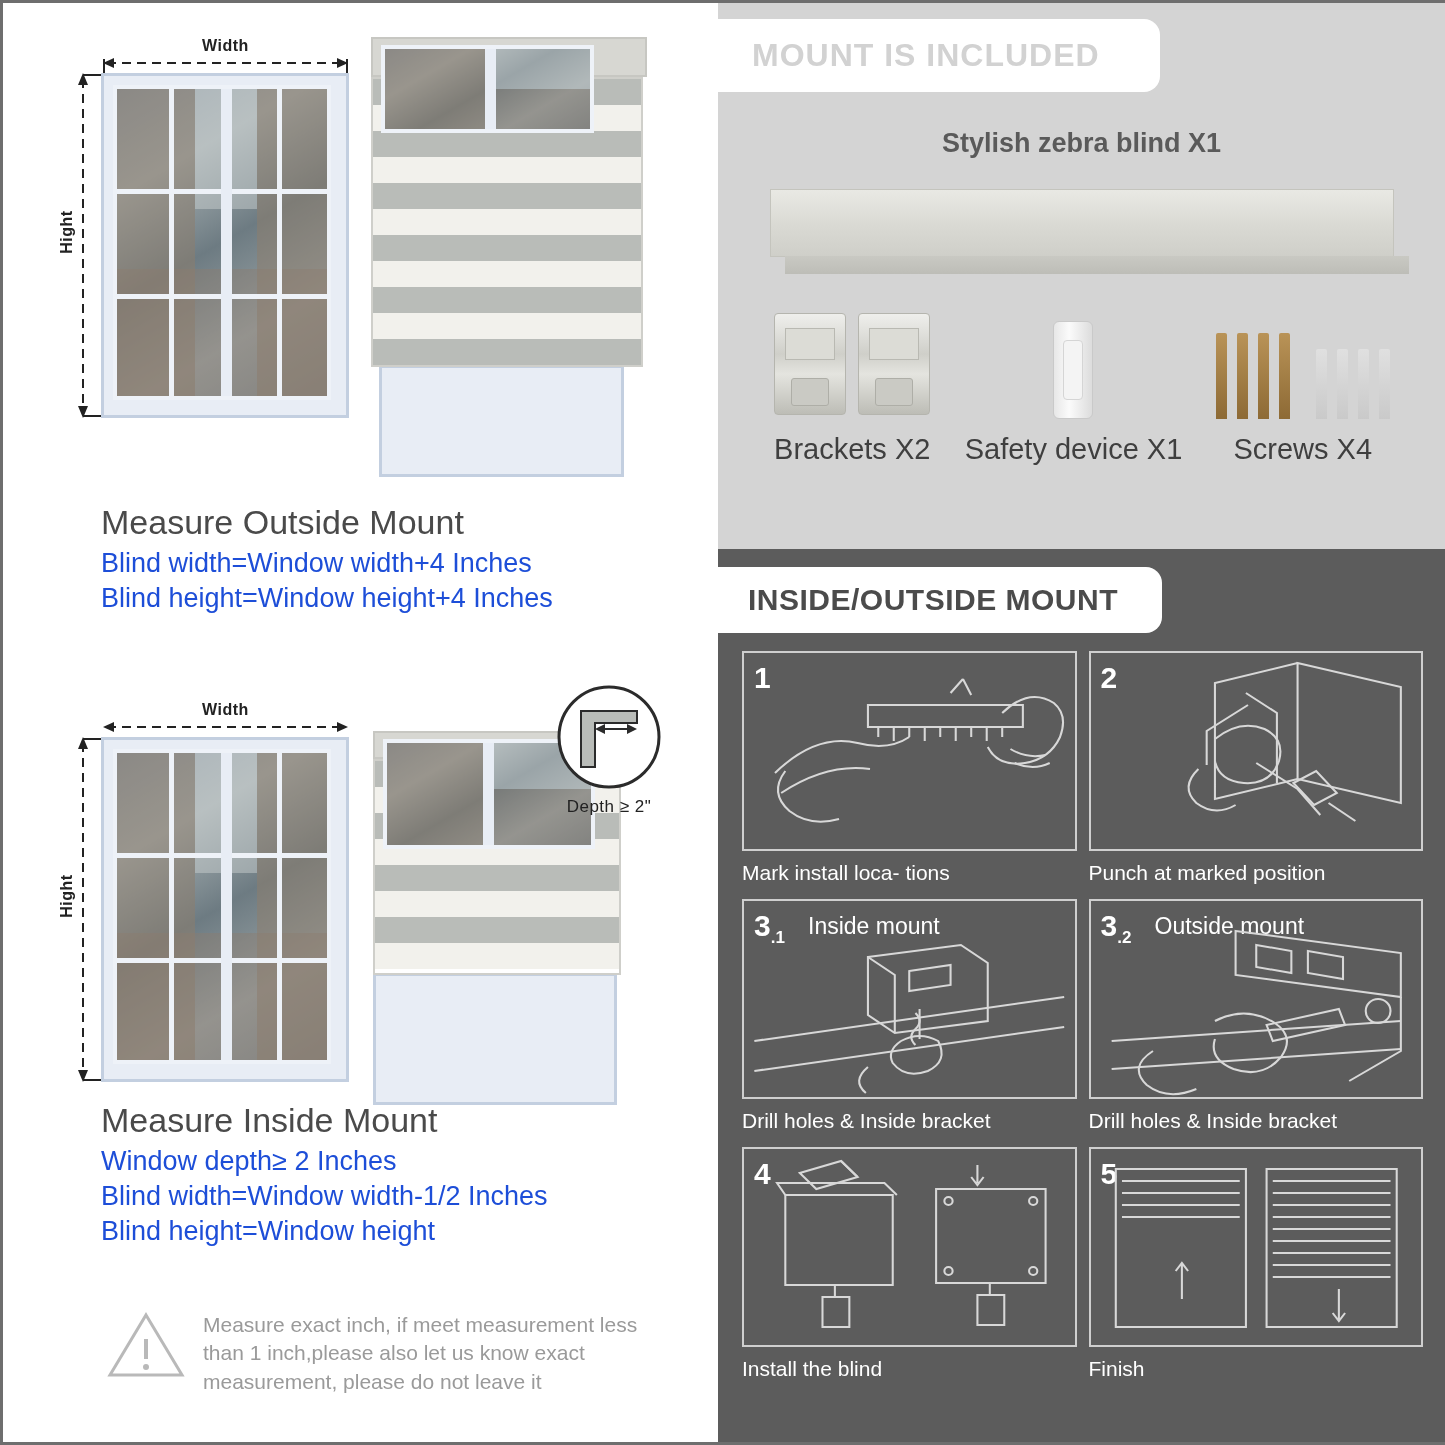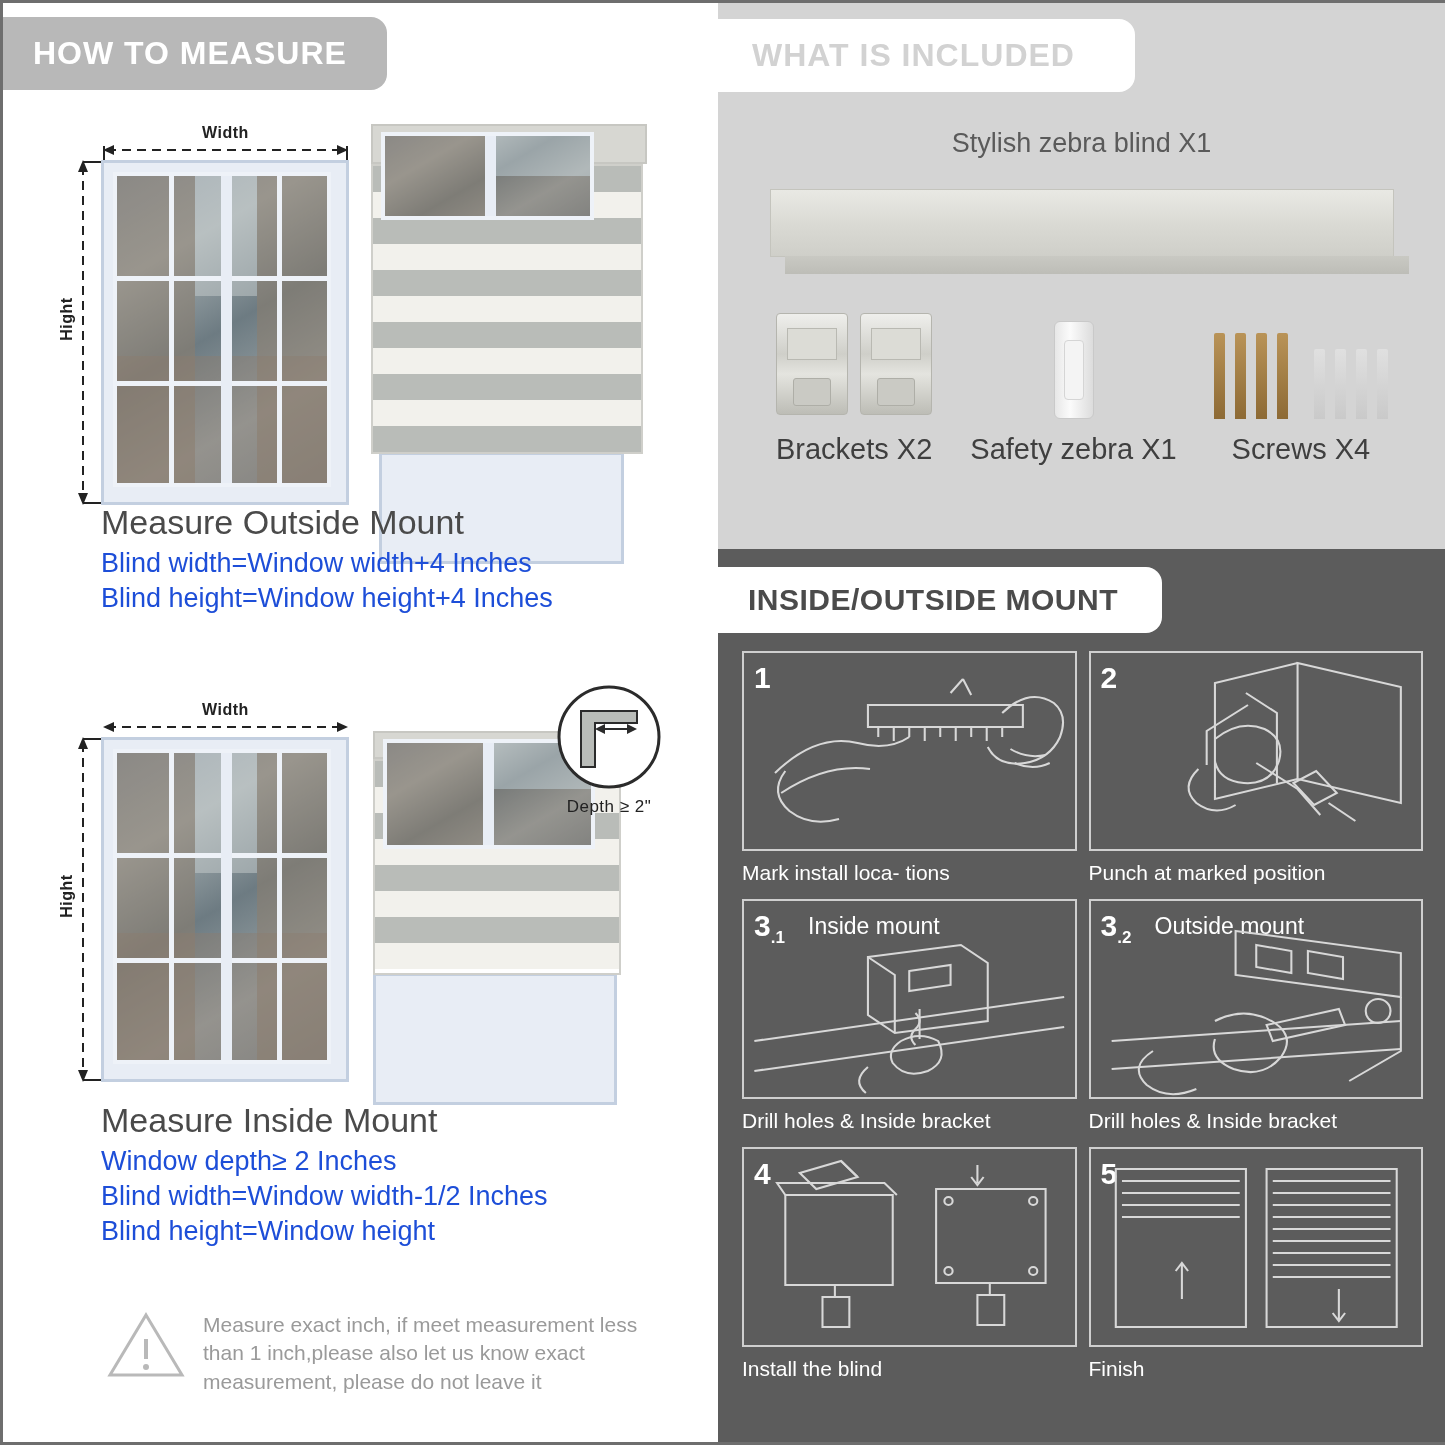--- a/index.html
+++ b/index.html
@@ -65,21 +65,21 @@
   .warn-tri{width:78px;height:68px;flex:0 0 78px;position:relative;}
 
   
   .right{position:absolute;left:715px;top:0;width:727px;height:1439px;}
   .included{position:absolute;left:0;top:0;width:727px;height:546px;background:#d4d4d4;}
   .tab-light{
     display:inline-block;background:#ffffff;color:#d2d2d2;
     font-size:32px;font-weight:bold;letter-spacing:1px;
     padding:18px 60px 18px 34px;border-radius:0 16px 16px 0;margin-top:16px;
   }
-  .inc-title{font-size:27px;color:#5a5a5a;font-weight:normal;text-align:center;margin-top:36px;}
+  .inc-title{font-size:27px;color:#5a5a5a;font-weight:bold;text-align:center;margin-top:36px;}
   .headrail{
     margin:30px auto 0 auto;width:622px;height:66px;position:relative;
     background:linear-gradient(180deg,#e9e9e4 0%,#d9d9d3 55%,#cfcfc9 100%);
     border:1px solid #c4c4bd;
   }
   .headrail:after{
     content:"";position:absolute;left:14px;right:-16px;bottom:-18px;height:18px;
     background:linear-gradient(180deg,#c9c9c3,#bdbdb7);
   }
   .parts{display:flex;justify-content:space-around;align-items:flex-end;margin-top:56px;padding:0 36px;}
@@ -133,21 +133,20 @@
   .sketch{position:absolute;inset:0;}
   .sketch svg{width:100%;height:100%;}
 </style>
 </head>
 <body>
 
 <div class="page">
 
   <div class="left">
 
-    <div class="tab left-tab">HOW TO MEASURE</div>
 
     
     <div class="measure-block" style="margin-top:26px;">
 
       <div style="position:absolute;left:100px;top:8px;width:245px;">
         <div class="dimlabel" style="text-align:center;">Width</div>
         <svg width="245" height="16" style="display:block;">
           <line x1="4" y1="8" x2="241" y2="8" stroke="#222" stroke-width="2" stroke-dasharray="9,6"></line>
           <polygon points="0,8 11,3 11,13" fill="#222"></polygon>
           <polygon points="245,8 234,3 234,13" fill="#222"></polygon>
@@ -305,35 +304,35 @@
           <circle cx="39" cy="56" r="3" fill="#b9b9b9"></circle>
         </svg>
       </div>
       <div>Measure exact inch, if meet measurement less than 1 inch,please also let us know exact measurement, please do not leave it</div>
     </div>
   </div>
 
   <div class="right">
 
     <div class="included">
-      <div class="tab-light">WHAT IS INCLUDED</div>
+      <div class="tab-light">MOUNT IS INCLUDED</div>
       <div class="inc-title">Stylish zebra blind X1</div>
 
       <div class="headrail"></div>
 
       <div class="parts">
         <div class="part">
           <div>
             <span class="bracket"></span><span class="bracket"></span>
           </div>
           <div class="part-cap">Brackets X2</div>
         </div>
         <div class="part">
           <div class="safety"></div>
-          <div class="part-cap">Safety zebra X1</div>
+          <div class="part-cap">Safety device X1</div>
         </div>
         <div class="part">
           <div style="height:100px;display:flex;align-items:flex-end;">
             <span class="screwgold"></span>
               <span class="screwgold"></span>
             <span class="screwgold"></span>
               <span class="screwgold"></span>
             <span style="display:inline-block;width:16px;"></span>
             <span class="screwclear"></span>
               <span class="screwclear"></span>

